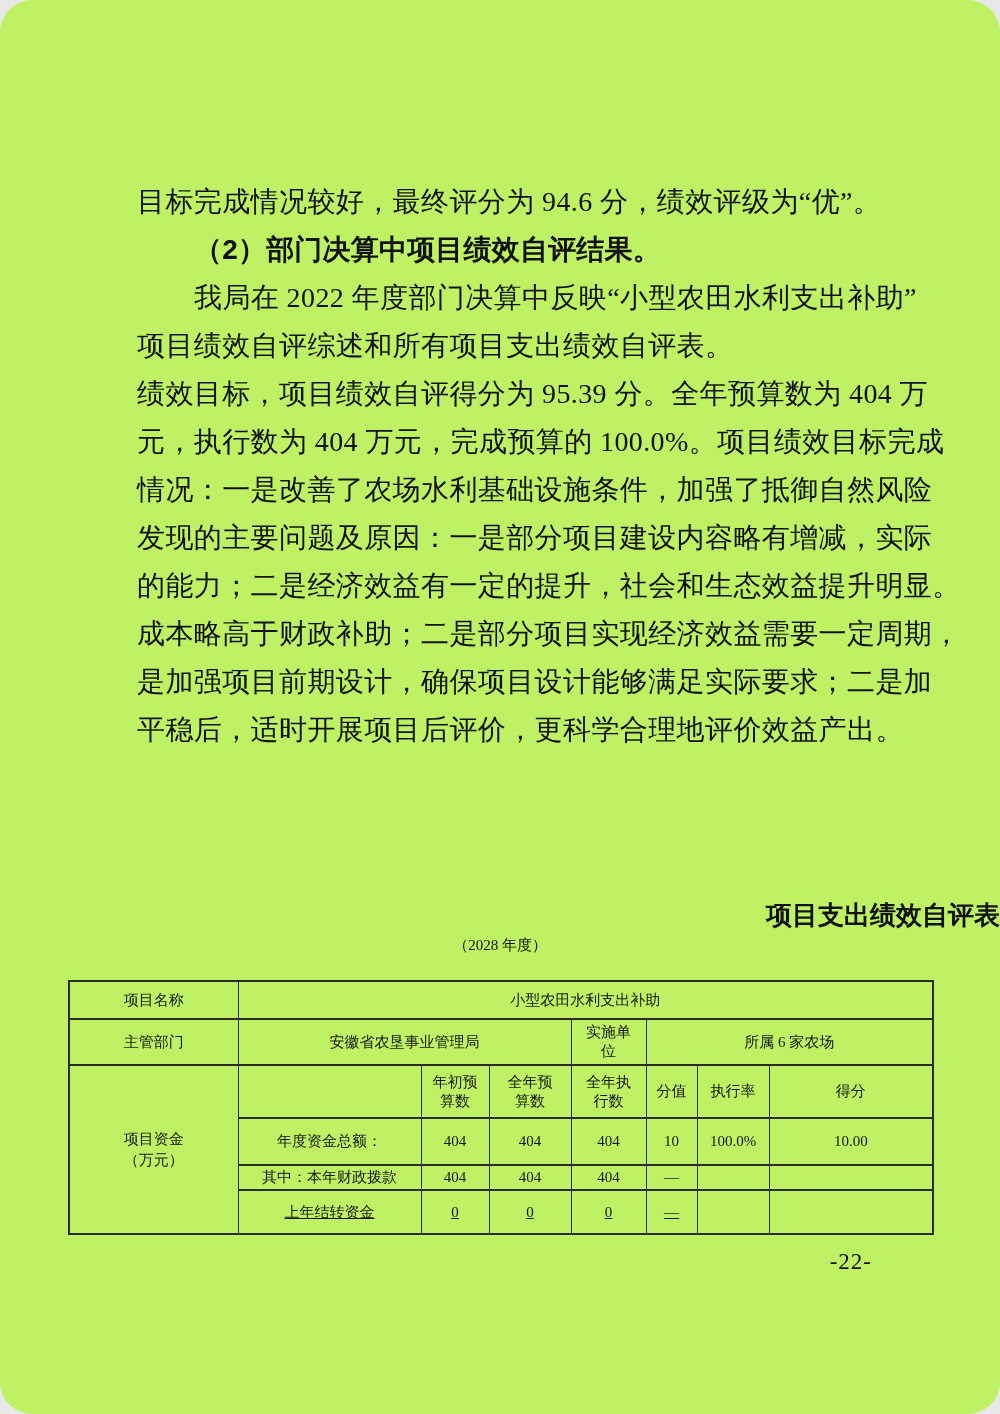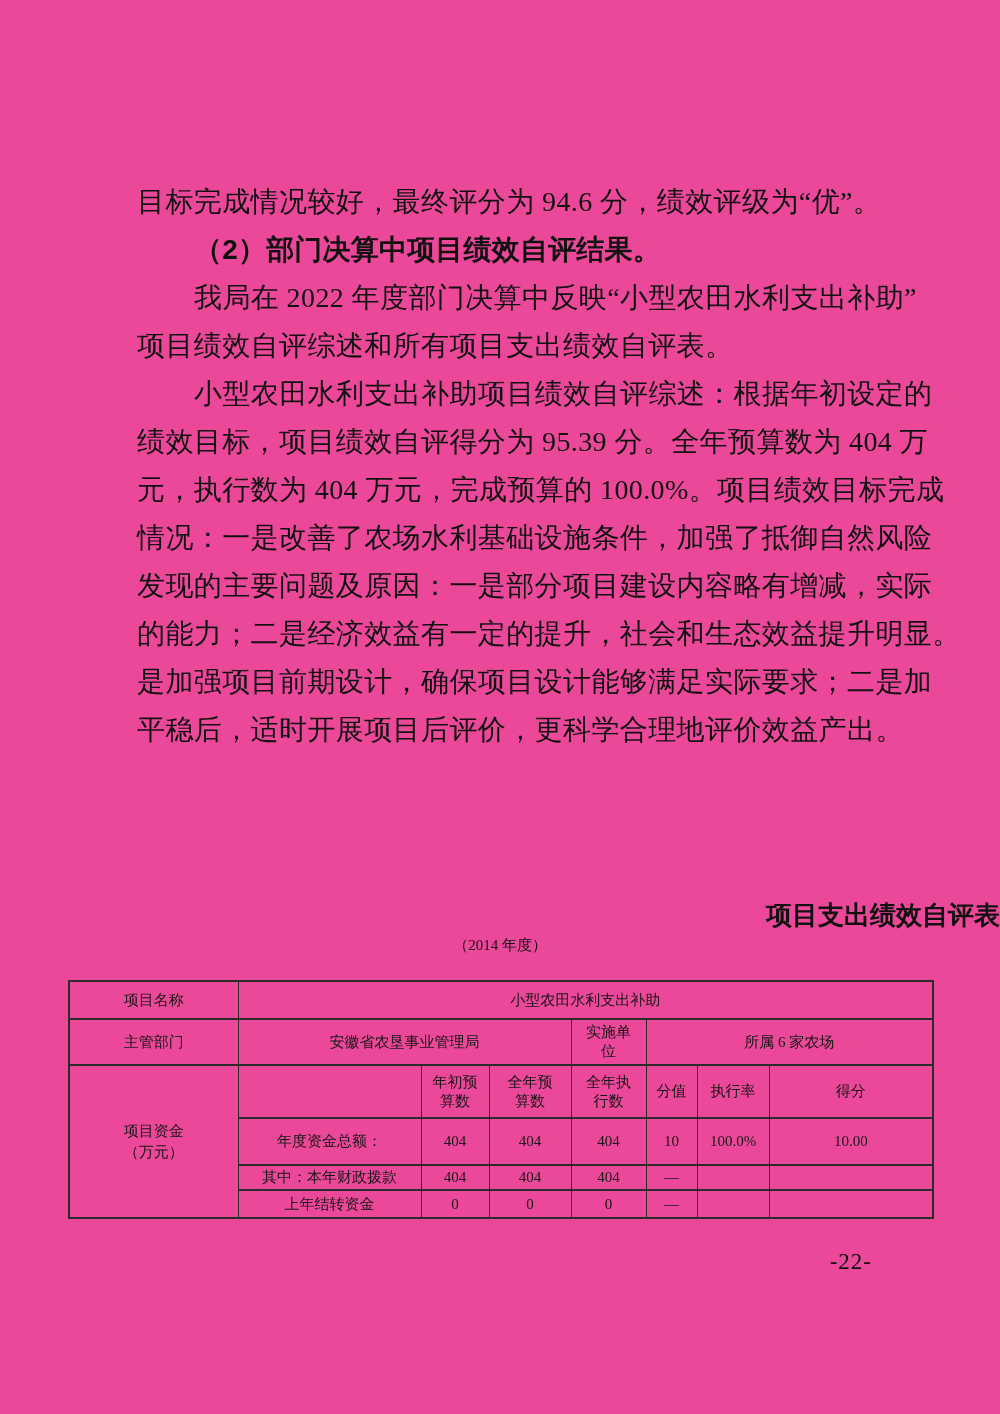--- a/index.html
+++ b/index.html
@@ -1,23 +1,24 @@
 <!DOCTYPE html>
 <html><head>
 <meta charset="utf-8">
 <style>
   html,body{margin:0;padding:0;background:#e8e8e8;}
   .page{
     position:relative;
     width:1000px;height:1414px;
     margin:0 auto;
-    background:#ec4899;
+    background:#bef264;
     font-family:"Liberation Serif","DejaVu Serif",serif;
     color:#111;
     overflow:hidden;
+    border-radius:32px;
   }
   .body-text{
     position:absolute;
     left:137px;top:178px;
     width:748px;
   }
   .line{
     height:48px;
     line-height:48px;
     font-size:28px;
@@ -67,51 +68,51 @@
   }
   table.eval{border:2px solid #2b2b2b;}
   td.al{text-align:left;padding-left:12px;}
   td.ar{text-align:right;padding-right:10px;}
   .wrap3{display:inline-block;width:3.1em;line-height:19px;}
   .r1{height:38px;padding-left:28px;}
   .r2{height:46px;padding-left:12px;}
   .r3{height:53px;}
   .r4{height:47px;margin-left:28px;}
   .r5{height:20px;}
-  .r6{height:28px;}
+  .r6{height:44px;text-decoration:underline;}
   .section-label span{display:block;line-height:21px;}
   .page-number{
     position:absolute;
     top:1249px;right:128px;
     font-size:23px;
     letter-spacing:1px;
   }
 </style>
 </head>
 <body>
 
 <div class="page">
 
   <div class="body-text">
     <div class="line">目标完成情况较好，最终评分为 94.6 分，绩效评级为“优”。</div>
     <div class="line indent head">（2）部门决算中项目绩效自评结果。</div>
     <div class="line indent">我局在 2022 年度部门决算中反映“小型农田水利支出补助”</div>
     <div class="line">项目绩效自评综述和所有项目支出绩效自评表。</div>
-    <div class="line indent">小型农田水利支出补助项目绩效自评综述：根据年初设定的</div>
     <div class="line">绩效目标，项目绩效自评得分为 95.39 分。全年预算数为 404 万</div>
     <div class="line">元，执行数为 404 万元，完成预算的 100.0%。项目绩效目标完成</div>
     <div class="line">情况：一是改善了农场水利基础设施条件，加强了抵御自然风险</div>
     <div class="line">发现的主要问题及原因：一是部分项目建设内容略有增减，实际</div>
     <div class="line">的能力；二是经济效益有一定的提升，社会和生态效益提升明显。</div>
+    <div class="line">成本略高于财政补助；二是部分项目实现经济效益需要一定周期，</div>
     <div class="line">是加强项目前期设计，确保项目设计能够满足实际要求；二是加</div>
     <div class="line">平稳后，适时开展项目后评价，更科学合理地评价效益产出。</div>
   </div>
 
   <div class="table-title">项目支出绩效自评表</div>
-  <div class="table-subtitle">（2014 年度）</div>
+  <div class="table-subtitle">（2028 年度）</div>
 
   <table class="eval">
     <colgroup>
       <col style="width:169px">
         <col style="width:183px">
         <col style="width:68px">
         <col style="width:82px">
       <col style="width:75px">
         <col style="width:51px">
         <col style="width:72px">

